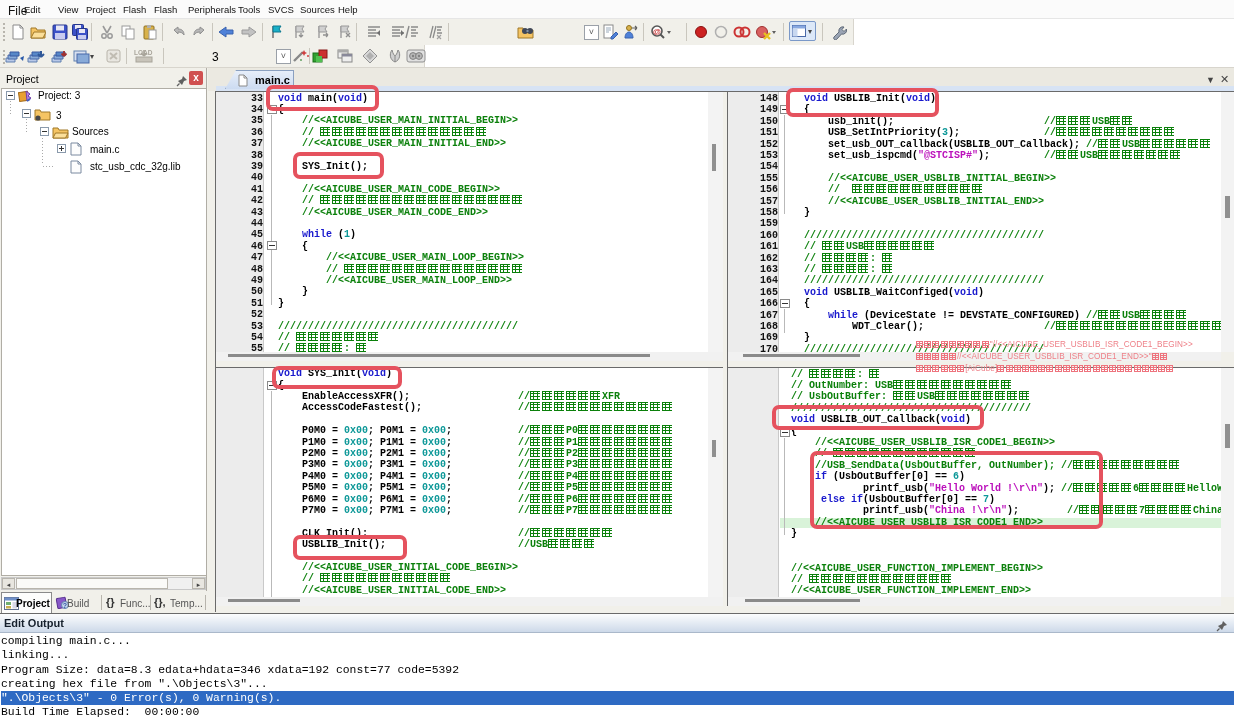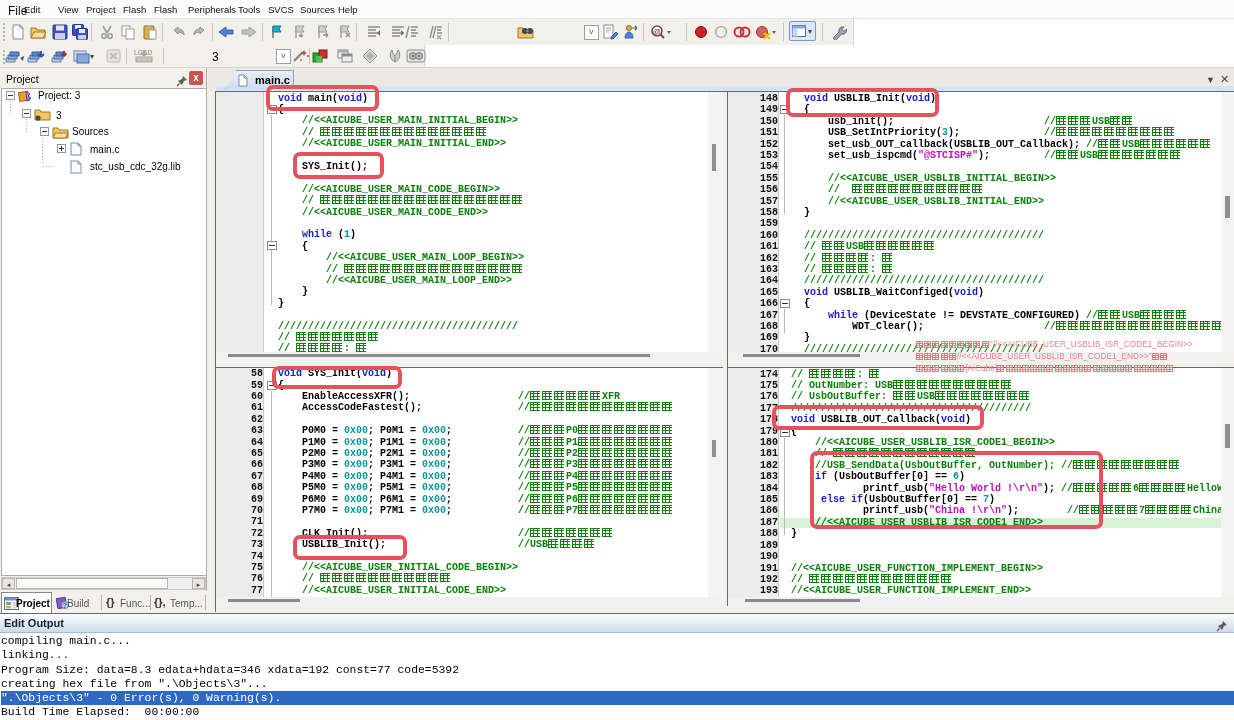--- a/index.html
+++ b/index.html
@@ -368,20 +368,43 @@
 <div class="a" style="left:712px;top:440px;width:4px;height:17px;background:#909090"></div>
 <div class="a" style="left:1225px;top:196px;width:5px;height:22px;background:#909090"></div>
 <div class="a" style="left:1225px;top:424px;width:5px;height:24px;background:#909090"></div>
 <div class="a" style="left:216px;top:361px;width:1018px;height:6px;background:#f1f0ea"></div>
 <div class="a" style="left:215px;top:367px;width:1019px;height:1px;background:#6a6a6a"></div>
 <div class="a" style="left:723px;top:92px;width:4px;height:520px;background:#f1f0ea"></div>
 <div class="a" style="left:727px;top:91px;width:1px;height:521px;background:#6a6a6a"></div>
 <div class="a" style="left:216px;top:606px;width:1018px;height:7px;background:#f1f0ea"></div>
 <div class="a" style="left:780px;top:517.6px;width:441px;height:10px;background:#d9f3d9;z-index:1"></div>
 <div class="a" style="left:216px;top:92px;width:492px;height:260px;overflow:hidden;z-index:2">
+    <pre class="nums a" style="left:0px;top:0.5px;width:47px">33
+34
+35
+36
+37
+38
+39
+40
+41
+42
+43
+44
+45
+46
+47
+48
+49
+50
+51
+52
+53
+54
+55</pre>
     <pre class="a" style="left:62px;top:0.5px"><span class="k">void</span> main(<span class="k">void</span>)
 {
 <span class="c">    //&lt;&lt;AICUBE_USER_MAIN_INITIAL_BEGIN&gt;&gt;</span>
 <span class="c">    // <span class="zc"></span><span class="zc"></span><span class="zc"></span><span class="zc"></span><span class="zc"></span><span class="zc"></span><span class="zc"></span><span class="zc"></span><span class="zc"></span><span class="zc"></span><span class="zc"></span><span class="zc"></span><span class="zc"></span><span class="zc"></span></span>
 <span class="c">    //&lt;&lt;AICUBE_USER_MAIN_INITIAL_END&gt;&gt;</span>
 
     SYS_Init();
 
 <span class="c">    //&lt;&lt;AICUBE_USER_MAIN_CODE_BEGIN&gt;&gt;</span>
 <span class="c">    // <span class="zc"></span><span class="zc"></span><span class="zc"></span><span class="zc"></span><span class="zc"></span><span class="zc"></span><span class="zc"></span><span class="zc"></span><span class="zc"></span><span class="zc"></span><span class="zc"></span><span class="zc"></span><span class="zc"></span><span class="zc"></span><span class="zc"></span><span class="zc"></span><span class="zc"></span></span>
@@ -393,40 +416,20 @@
 <span class="c">        // <span class="zc"></span><span class="zc"></span><span class="zc"></span><span class="zc"></span><span class="zc"></span><span class="zc"></span><span class="zc"></span><span class="zc"></span><span class="zc"></span><span class="zc"></span><span class="zc"></span><span class="zc"></span><span class="zc"></span><span class="zc"></span><span class="zc"></span></span>
 <span class="c">        //&lt;&lt;AICUBE_USER_MAIN_LOOP_END&gt;&gt;</span>
     }
 }
 
 <span class="c">////////////////////////////////////////</span>
 <span class="c">// <span class="zc"></span><span class="zc"></span><span class="zc"></span><span class="zc"></span><span class="zc"></span><span class="zc"></span><span class="zc"></span></span>
 <span class="c">// <span class="zc"></span><span class="zc"></span><span class="zc"></span><span class="zc"></span>: <span class="zc"></span></span></pre>
   </div>
 <div class="a" style="left:216px;top:368px;width:492px;height:229px;overflow:hidden;z-index:2">
-    <pre class="nums a" style="left:0px;top:0.1px;width:47px">58
-59
-60
-61
-62
-63
-64
-65
-66
-67
-68
-69
-70
-71
-72
-73
-74
-75
-76
-77</pre>
     <pre class="a" style="left:62px;top:0.1px"><span class="k">void</span> SYS_Init(<span class="k">void</span>)
 {
     EnableAccessXFR();                  <span class="c">//<span class="zc"></span><span class="zc"></span><span class="zc"></span><span class="zc"></span><span class="zc"></span><span class="zc"></span>XFR</span>
     AccessCodeFastest();                <span class="c">//<span class="zc"></span><span class="zc"></span><span class="zc"></span><span class="zc"></span><span class="zc"></span><span class="zc"></span><span class="zc"></span><span class="zc"></span><span class="zc"></span><span class="zc"></span><span class="zc"></span><span class="zc"></span></span>
 
     P0M0 = <span class="n">0x00</span>; P0M1 = <span class="n">0x00</span>;           <span class="c">//<span class="zc"></span><span class="zc"></span><span class="zc"></span>P0<span class="zc"></span><span class="zc"></span><span class="zc"></span><span class="zc"></span><span class="zc"></span><span class="zc"></span><span class="zc"></span><span class="zc"></span></span>
     P1M0 = <span class="n">0x00</span>; P1M1 = <span class="n">0x00</span>;           <span class="c">//<span class="zc"></span><span class="zc"></span><span class="zc"></span>P1<span class="zc"></span><span class="zc"></span><span class="zc"></span><span class="zc"></span><span class="zc"></span><span class="zc"></span><span class="zc"></span><span class="zc"></span></span>
     P2M0 = <span class="n">0x00</span>; P2M1 = <span class="n">0x00</span>;           <span class="c">//<span class="zc"></span><span class="zc"></span><span class="zc"></span>P2<span class="zc"></span><span class="zc"></span><span class="zc"></span><span class="zc"></span><span class="zc"></span><span class="zc"></span><span class="zc"></span><span class="zc"></span></span>
     P3M0 = <span class="n">0x00</span>; P3M1 = <span class="n">0x00</span>;           <span class="c">//<span class="zc"></span><span class="zc"></span><span class="zc"></span>P3<span class="zc"></span><span class="zc"></span><span class="zc"></span><span class="zc"></span><span class="zc"></span><span class="zc"></span><span class="zc"></span><span class="zc"></span></span>
     P4M0 = <span class="n">0x00</span>; P4M1 = <span class="n">0x00</span>;           <span class="c">//<span class="zc"></span><span class="zc"></span><span class="zc"></span>P4<span class="zc"></span><span class="zc"></span><span class="zc"></span><span class="zc"></span><span class="zc"></span><span class="zc"></span><span class="zc"></span><span class="zc"></span></span>
@@ -483,40 +486,20 @@
 <span class="c">// <span class="zc"></span><span class="zc"></span><span class="zc"></span><span class="zc"></span>: <span class="zc"></span></span>
 <span class="c">////////////////////////////////////////</span>
 <span class="k">void</span> USBLIB_WaitConfiged(<span class="k">void</span>)
 {
     <span class="k">while</span> (DeviceState != DEVSTATE_CONFIGURED) <span class="c">//<span class="zc"></span><span class="zc"></span>USB<span class="zc"></span><span class="zc"></span><span class="zc"></span><span class="zc"></span></span>
         WDT_Clear();                    <span class="c">//<span class="zc"></span><span class="zc"></span><span class="zc"></span><span class="zc"></span><span class="zc"></span><span class="zc"></span><span class="zc"></span><span class="zc"></span><span class="zc"></span><span class="zc"></span><span class="zc"></span><span class="zc"></span><span class="zc"></span><span class="zc"></span><span class="zc"></span></span>
 }
 <span class="c">////////////////////////////////////////</span></pre>
   </div>
 <div class="a" style="left:728px;top:368px;width:493px;height:229px;overflow:hidden;z-index:2">
-    <pre class="nums a" style="left:0px;top:0.6px;width:50px">174
-175
-176
-177
-178
-179
-180
-181
-182
-183
-184
-185
-186
-187
-188
-189
-190
-191
-192
-193</pre>
     <pre class="a" style="left:63px;top:0.6px"><span class="c">// <span class="zc"></span><span class="zc"></span><span class="zc"></span><span class="zc"></span>: <span class="zc"></span></span>
 <span class="c">// OutNumber: USB<span class="zc"></span><span class="zc"></span><span class="zc"></span><span class="zc"></span><span class="zc"></span><span class="zc"></span><span class="zc"></span><span class="zc"></span><span class="zc"></span><span class="zc"></span></span>
 <span class="c">// UsbOutBuffer: <span class="zc"></span><span class="zc"></span>USB<span class="zc"></span><span class="zc"></span><span class="zc"></span><span class="zc"></span><span class="zc"></span><span class="zc"></span><span class="zc"></span><span class="zc"></span></span>
 <span class="c">////////////////////////////////////////</span>
 <span class="k">void</span> USBLIB_OUT_Callback(<span class="k">void</span>)
 {
 <span class="c">    //&lt;&lt;AICUBE_USER_USBLIB_ISR_CODE1_BEGIN&gt;&gt;</span>
 <span class="c">    // <span class="zc"></span><span class="zc"></span><span class="zc"></span><span class="zc"></span><span class="zc"></span><span class="zc"></span><span class="zc"></span><span class="zc"></span><span class="zc"></span><span class="zc"></span><span class="zc"></span><span class="zc"></span></span>
 <span class="c">    //USB_SendData(UsbOutBuffer, OutNumber); //<span class="zc"></span><span class="zc"></span><span class="zc"></span><span class="zc"></span><span class="zc"></span><span class="zc"></span><span class="zc"></span><span class="zc"></span><span class="zc"></span></span>
     <span class="k">if</span> (UsbOutBuffer[0] == <span class="n">6</span>)

